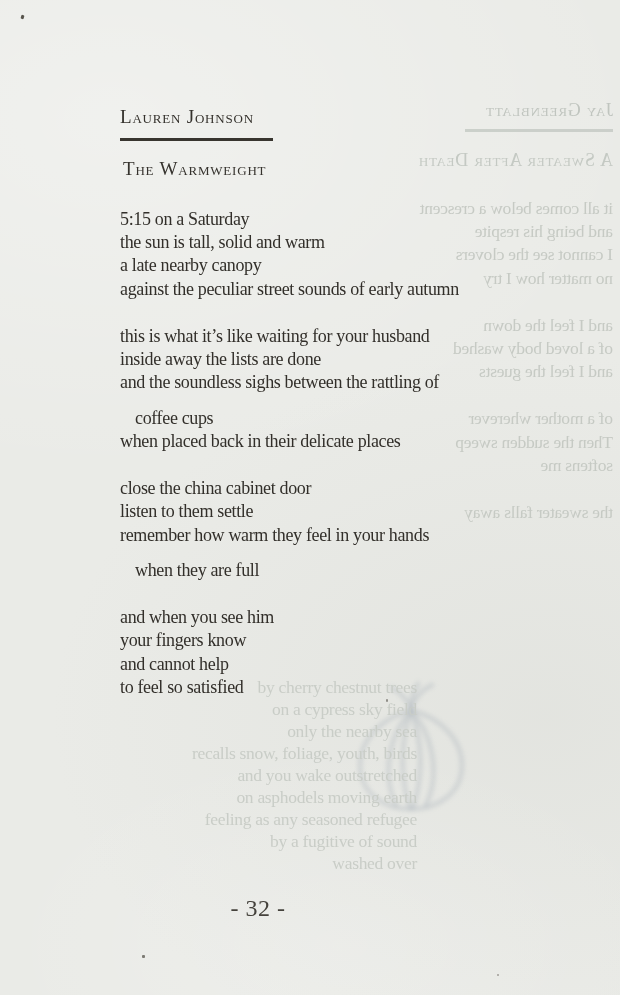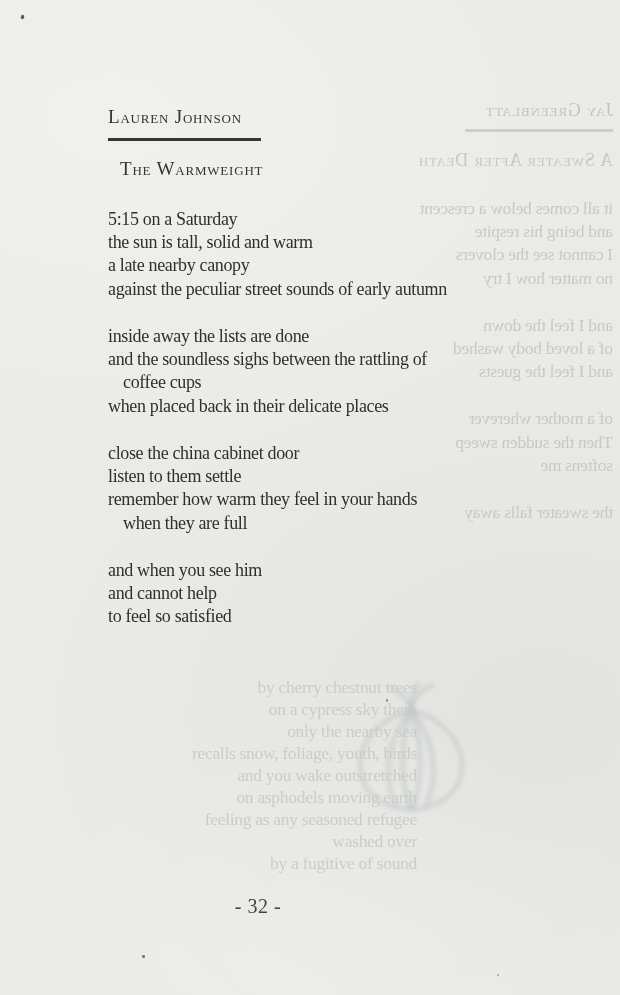--- a/index.html
+++ b/index.html
@@ -11,38 +11,38 @@
     position:relative;width:620px;height:995px;overflow:hidden;
     background:
       radial-gradient(ellipse 900px 600px at 18% 12%, rgba(255,255,255,0.30), transparent 60%),
       radial-gradient(ellipse 760px 560px at 88% 72%, rgba(208,210,204,0.28), transparent 65%),
       radial-gradient(ellipse 500px 300px at 55% 95%, rgba(255,255,255,0.18), transparent 70%),
       #eaebe7;
     color:#35322d;
   }
 
   
-  .content{position:absolute;left:108px;top:105px;width:420px;}
+  .content{position:absolute;left:120px;top:105px;width:420px;}
   .author{
     margin:0;font-size:19px;font-weight:normal;line-height:24px;
     font-variant:small-caps;letter-spacing:0.8px;color:#34312c;
   }
   .author-rule{width:153px;height:2.5px;background:#38352f;margin-top:9px;}
   .poem-title{
-    margin:16px 0 0 12px;font-size:19px;font-weight:normal;line-height:24px;
+    margin:16px 0 0 3px;font-size:19px;font-weight:normal;line-height:24px;
     font-variant:small-caps;letter-spacing:0.8px;color:#36332e;
   }
   .poem{margin-top:27px;font-size:18px;line-height:23.4px;letter-spacing:-0.35px;color:#322f2a;}
   .stanza{margin:0 0 23.4px 0;}
   .stanza:last-child{margin-bottom:0;}
   .line{min-height:23.4px;white-space:pre;}
-  .line.indent{padding-left:15px;}
+  .line.indent{padding-left:15px;margin-top:12px;}
   .pagenum{
     position:absolute;top:895px;left:0;width:504px;text-align:center;
-    font-size:20px;letter-spacing:0.5px;text-indent:12px;color:#45423c;
+    font-size:24px;letter-spacing:0.5px;text-indent:12px;color:#45423c;
   }
 
   
   .ghost-verso{
     position:absolute;top:99px;left:335px;width:278px;
     transform:scaleX(-1);filter:blur(0.7px);
     color:#c6cac4;pointer-events:none;
   }
   .g-author{font-variant:small-caps;font-size:18px;line-height:23px;letter-spacing:0.8px;color:#c0c5bf;}
   .g-rule{width:148px;height:2.5px;background:#c8ccc6;margin-top:7px;opacity:0.9;}
@@ -108,55 +108,57 @@
       <path d="M85 31 C 62 56, 56 96, 70 125"></path>
       <path d="M85 31 C 108 56, 114 96, 100 125"></path>
       <path d="M85 28 C 80 18, 74 12, 66 8"></path>
       <path d="M85 28 C 90 16, 97 9, 106 5"></path>
       <path d="M85 28 C 85 18, 87 11, 92 4"></path>
     </g>
   </svg>
 
   <div class="ghost-left" id="ghost-left-lines">
       <div class="gl">by cherry chestnut trees</div>
-      <div class="gl">on a cypress sky them</div>
+      <div class="gl">on a cypress sky field</div>
       <div class="gl">only the nearby sea</div>
       <div class="gl">recalls snow, foliage, youth, birds</div>
       <div class="gl">and you wake outstretched</div>
       <div class="gl">on asphodels moving earth</div>
       <div class="gl">feeling as any seasoned refugee</div>
+      <div class="gl">by a fugitive of sound</div>
       <div class="gl">washed over</div>
-      <div class="gl">by a fugitive of sound</div>
     </div>
 
   <main class="content">
     <h2 class="author">Lauren Johnson</h2>
     <div class="author-rule"></div>
     <h1 class="poem-title">The Warmweight</h1>
     <div class="poem" id="poem">
         <div class="stanza">
           <div class="line">5:15 on a Saturday</div>
           <div class="line">the sun is tall, solid and warm</div>
           <div class="line">a late nearby canopy</div>
           <div class="line">against the peculiar street sounds of early autumn</div>
         </div>
         <div class="stanza">
+          <div class="line">this is what it’s like waiting for your husband</div>
           <div class="line">inside away the lists are done</div>
           <div class="line">and the soundless sighs between the rattling of</div>
           <div class="line indent">coffee cups</div>
           <div class="line">when placed back in their delicate places</div>
         </div>
         <div class="stanza">
           <div class="line">close the china cabinet door</div>
           <div class="line">listen to them settle</div>
           <div class="line">remember how warm they feel in your hands</div>
           <div class="line indent">when they are full</div>
         </div>
         <div class="stanza">
           <div class="line">and when you see him</div>
+          <div class="line">your fingers know</div>
           <div class="line">and cannot help</div>
           <div class="line">to feel so satisfied</div>
         </div>
       </div>
   </main>
 
   <div class="pagenum">- 32 -</div>
 </div>
 
 </body></html>

